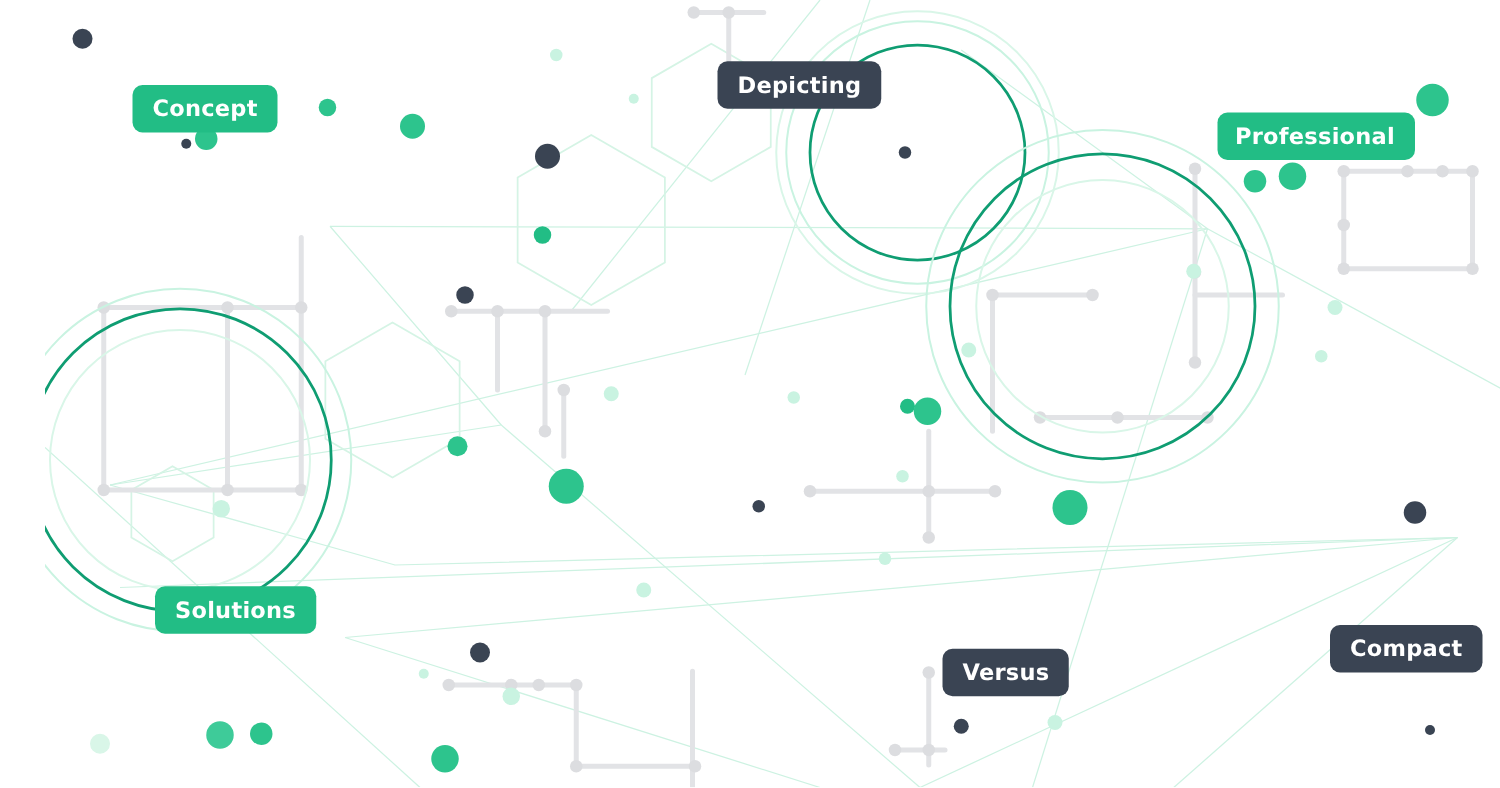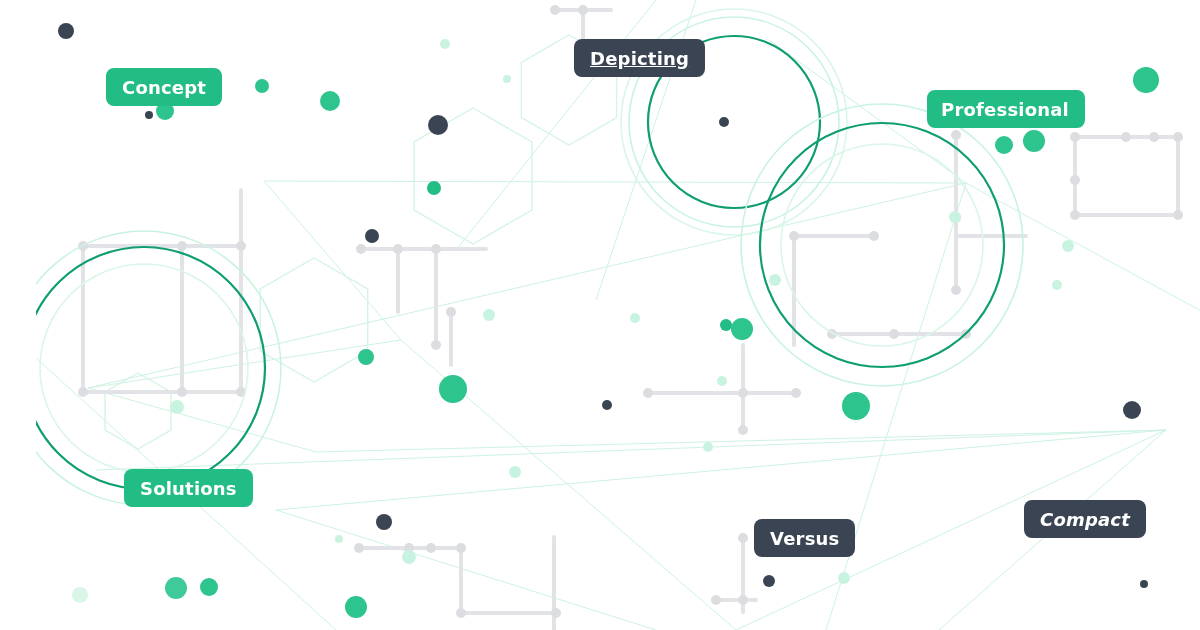--- a/index.html
+++ b/index.html
@@ -189,20 +189,20 @@
       <div class="dot" style="left: 164px; top: 578px; width: 18px; height: 18px; background: rgb(45, 196, 141);"></div>
       <div class="dot" style="left: 36px; top: 587px; width: 16px; height: 16px; background: rgb(217, 246, 232);"></div>
       <div class="dot" style="left: 134px; top: 400px; width: 14px; height: 14px; background: rgb(201, 243, 225);"></div>
       <div class="dot" style="left: 473px; top: 466px; width: 12px; height: 12px; background: rgb(201, 243, 225);"></div>
       <div class="dot" style="left: 733px; top: 274px; width: 12px; height: 12px; background: rgb(201, 243, 225);"></div>
       <div class="dot" style="left: 913px; top: 211px; width: 12px; height: 12px; background: rgb(201, 243, 225);"></div>
     </div>
 
   <div id="badges-layer">
     <div class="badge green" style="left:70px;top:68px;">Concept</div>
-    <div class="badge dark" style="left:538px;top:39px;text-decoration:underline;">Depicting</div>
-    <div class="badge green" style="left:891px;top:90px;padding-left:14px;">Professional</div>
+    <div class="badge dark" style="left:538px;top:49px;">Depicting</div>
+    <div class="badge green" style="left:938px;top:90px;padding-left:14px;">Professional</div>
     <div class="badge green" style="left:88px;top:469px;">Solutions</div>
     <div class="badge dark" style="left:718px;top:519px;">Versus</div>
-    <div class="badge dark" style="left:988px;top:500px;font-style:italic;">Compact</div>
+    <div class="badge dark" style="left:1028px;top:500px;">Compact</div>
   </div>
 
 </div>
 
 </body></html>

